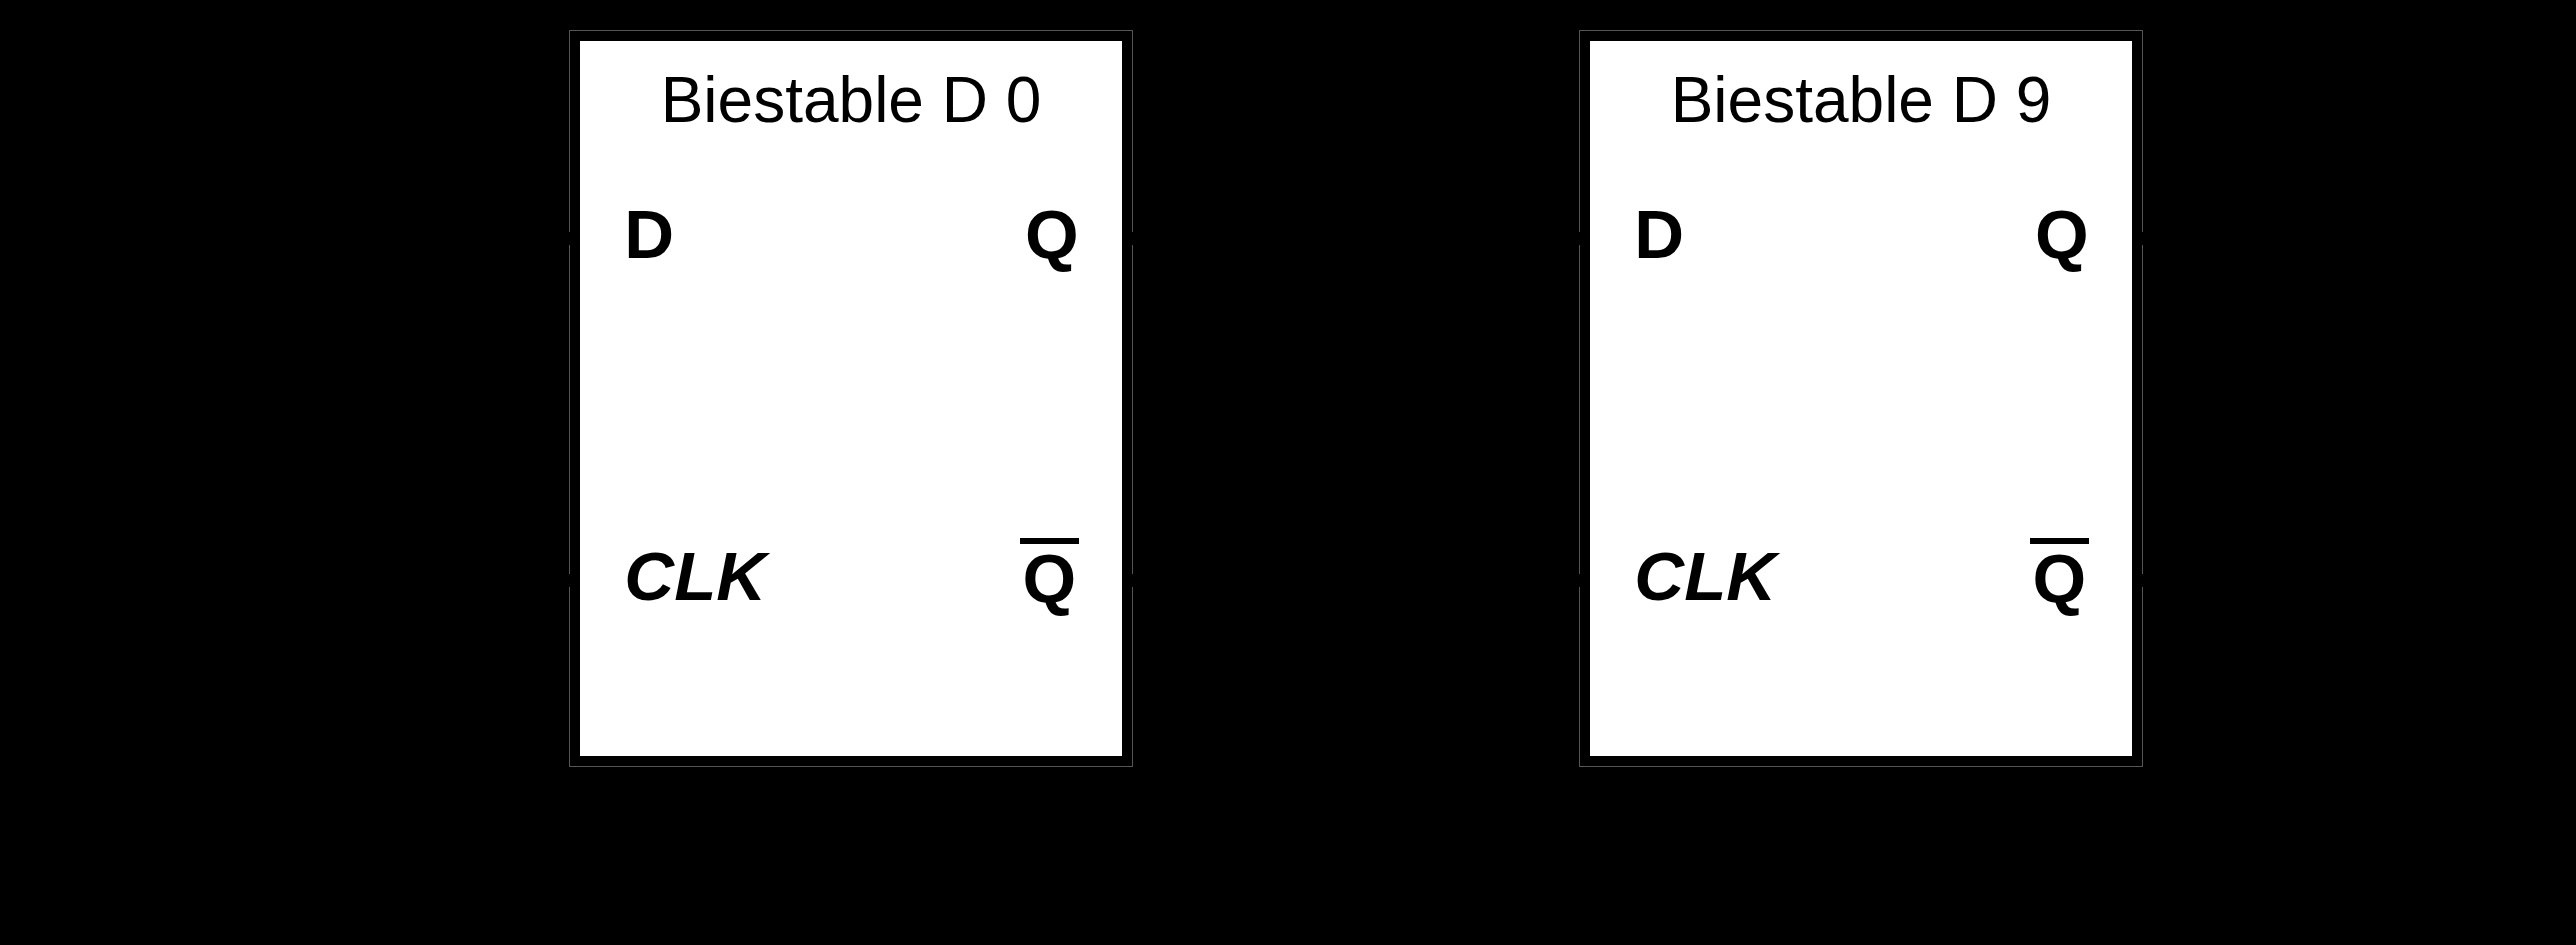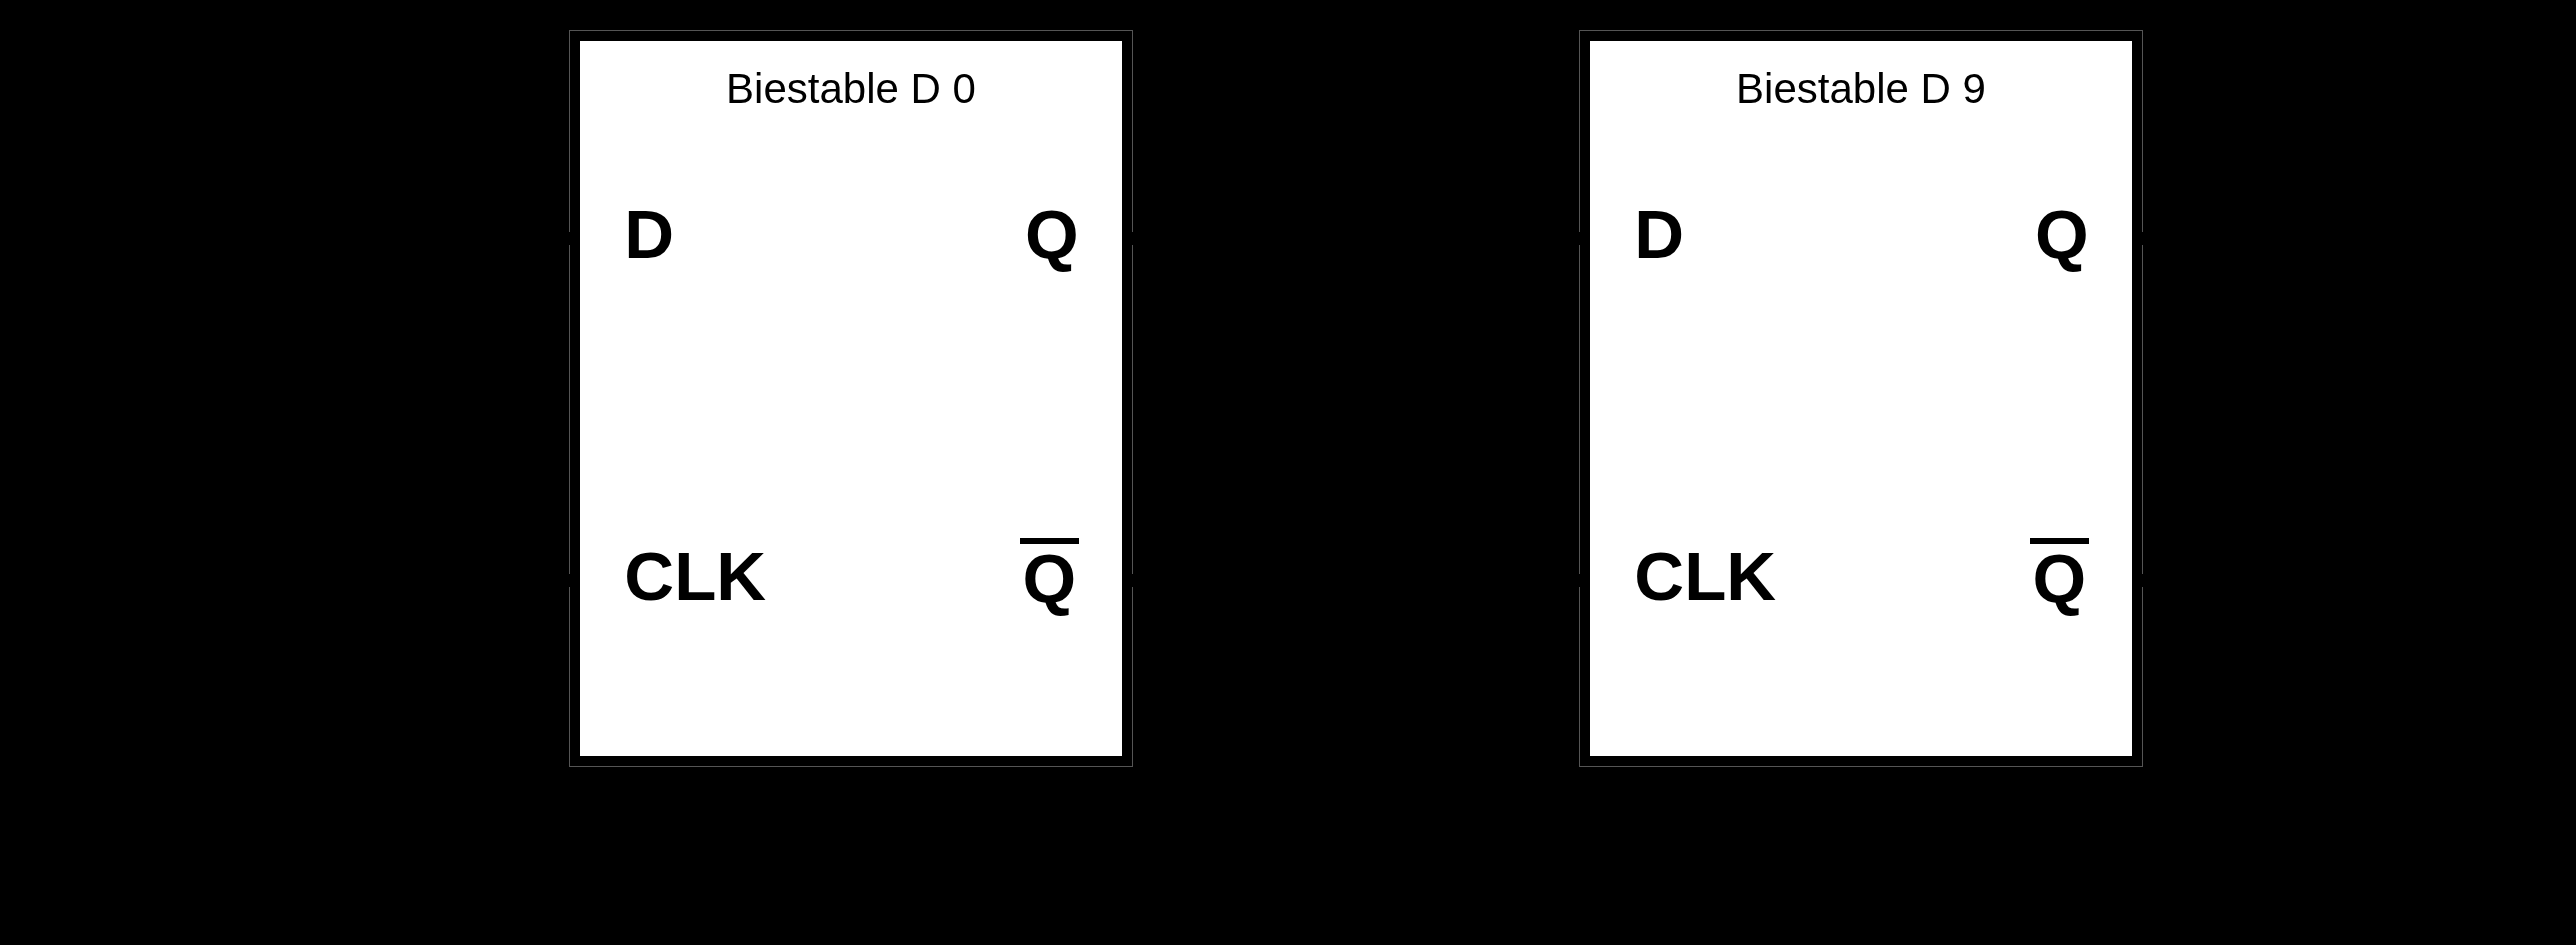--- a/index.html
+++ b/index.html
@@ -31,35 +31,35 @@
   
   .ff-body{
     position:absolute;
     left:10.3px;top:10.3px;right:10.3px;bottom:10.3px;
     background:var(--fill);
   }
   .ff-title{
     position:absolute;
     left:0;right:0;top:27px;
     text-align:center;
-    font-size:42px;
+    font-size:64px;
     font-weight:400;
     line-height:1;
     white-space:nowrap;
   }
   .pin{
     position:absolute;
     font-size:69px;
     font-weight:700;
     line-height:1;
     white-space:nowrap;
   }
   .pin-d   {left:44px;  top:159px;}
   .pin-q   {right:43px; top:159px;}
-  .pin-clk {left:44px;  top:501px;}
+  .pin-clk {left:44px;  top:501px;font-style:italic;}
   .pin-qnot{
     right:43px; top:497px;
     border-top:6.2px solid var(--ink);
     padding:0 2.6px;
     display:inline-block;
   }
   .pin-qnot .qtext{display:block;line-height:1;}
   
   .notch{
     position:absolute;

